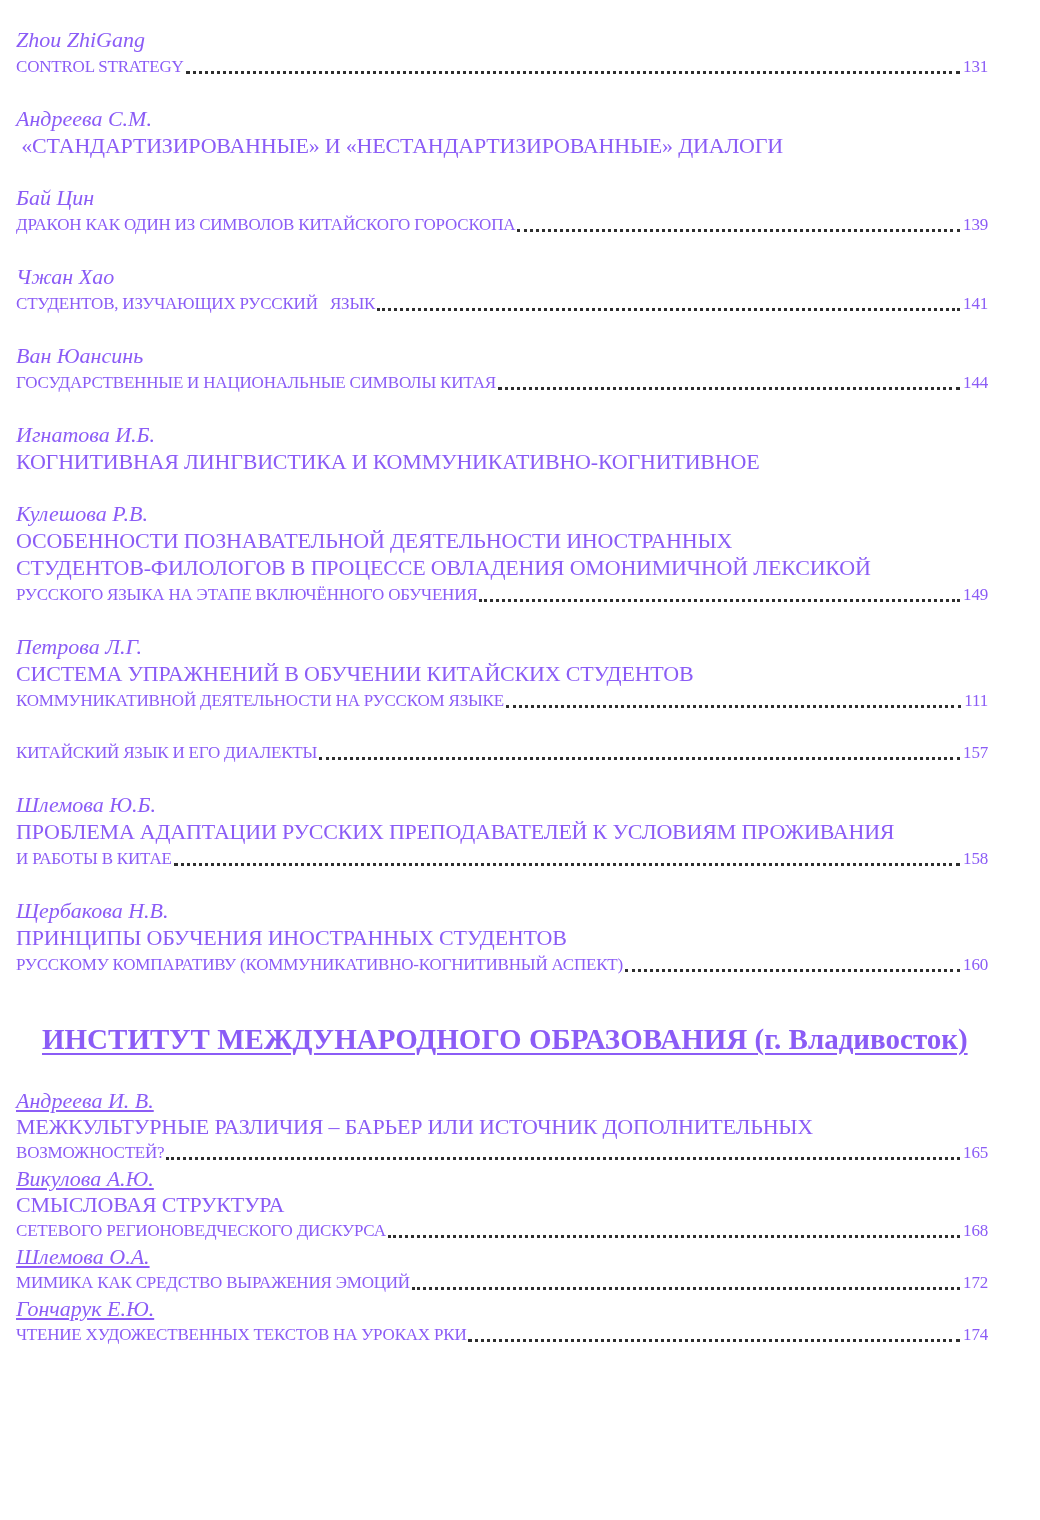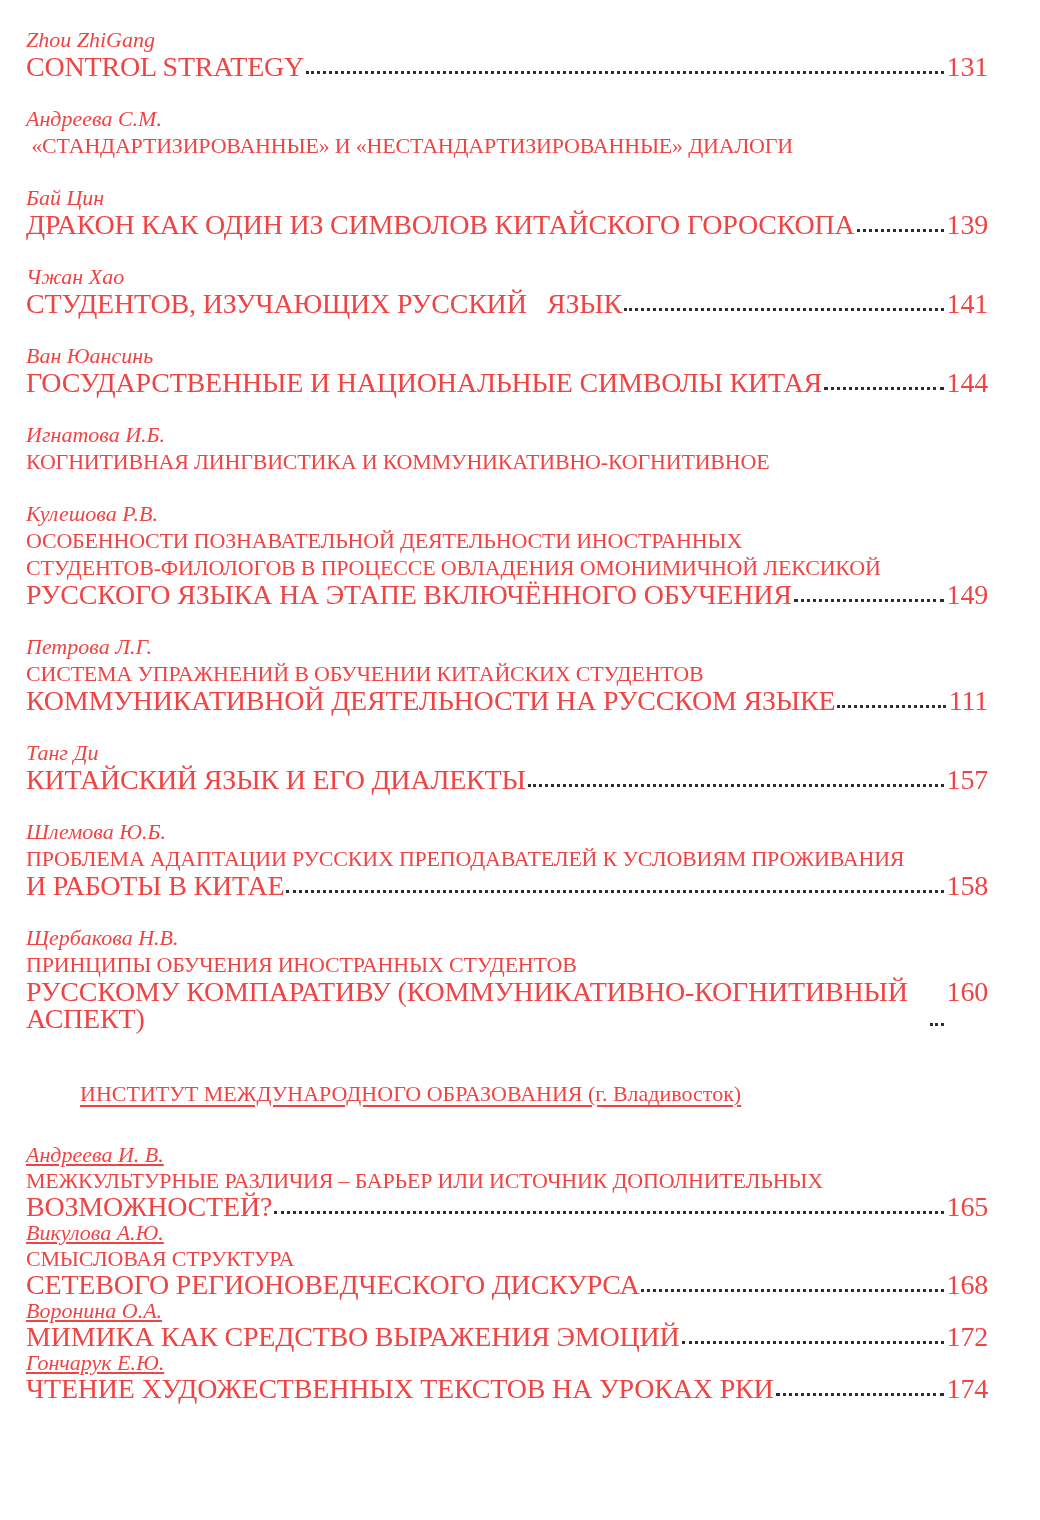--- a/index.html
+++ b/index.html
@@ -9,23 +9,23 @@
   }
   body {
     width: 1040px;
     height: 1520px;
     overflow: hidden;
   }
   .page {
     box-sizing: border-box;
     width: 1040px;
     height: 1520px;
-    padding: 26px 52px 0 26px;
+    padding: 26px 52px 0 16px;
     font-family: "Liberation Serif", "DejaVu Serif", serif;
-    color: #ef4444;
+    color: #8b5cf6;
     background: #ffffff;
   }
   .group { width: 100%; }
   .entry { page-break-inside: avoid; }
   .loose .entry { margin-bottom: 25px; }
   .tight .entry { margin-bottom: 0; }
 
   .author {
     font-style: italic;
     font-size: 22px;
@@ -38,41 +38,41 @@
     font-size: 22px;
     line-height: 27px;
     letter-spacing: -0.2px;
     white-space: pre-wrap;
   }
   .tight .tline { line-height: 26px; }
 
   .trow {
     display: flex;
     align-items: baseline;
-    font-size: 28px;
+    font-size: 17px;
     line-height: 27px;
     letter-spacing: -0.2px;
   }
   .tight .trow { line-height: 26px; }
 
   .trow .t { white-space: pre-wrap; }
   .dots {
     flex: 1;
     min-width: 14px;
     align-self: flex-end;
     border-bottom: 3px dotted #2e2e2e;
     margin: 0 3px 6px 2px;
   }
   .pg { white-space: nowrap; }
 
   .section-header {
-    margin: 48px 0 35px 54px;
-    font-size: 22px;
-    line-height: 27px;
-    font-weight: normal;
+    margin: 48px 0 35px 26px;
+    font-size: 29px;
+    line-height: 27px;
+    font-weight: bold;
   }
   .section-header .header-text {
     text-decoration: underline;
     text-underline-offset: 4px;
     text-decoration-thickness: 2px;
     white-space: pre-wrap;
   }
 </style>
 </head>
 <body>
@@ -132,21 +132,20 @@
       <div class="entry">
         <div class="author">Петрова Л.Г.</div>
         <div class="tline">СИСТЕМА УПРАЖНЕНИЙ В ОБУЧЕНИИ КИТАЙСКИХ СТУДЕНТОВ</div>
         <div class="trow">
           <span class="t">КОММУНИКАТИВНОЙ ДЕЯТЕЛЬНОСТИ НА РУССКОМ ЯЗЫКЕ</span>
           <span class="dots"></span>
           <span class="pg">111</span>
         </div>
       </div>
       <div class="entry">
-        <div class="author">Танг Ди</div>
         <div class="trow">
           <span class="t">КИТАЙСКИЙ ЯЗЫК И ЕГО ДИАЛЕКТЫ</span>
           <span class="dots"></span>
           <span class="pg">157</span>
         </div>
       </div>
       <div class="entry">
         <div class="author">Шлемова Ю.Б.</div>
         <div class="tline">ПРОБЛЕМА АДАПТАЦИИ РУССКИХ ПРЕПОДАВАТЕЛЕЙ К УСЛОВИЯМ ПРОЖИВАНИЯ</div>
         <div class="trow">
@@ -183,21 +182,21 @@
       <div class="entry">
         <div class="author">Викулова А.Ю.</div>
         <div class="tline">СМЫСЛОВАЯ СТРУКТУРА</div>
         <div class="trow">
           <span class="t">СЕТЕВОГО РЕГИОНОВЕДЧЕСКОГО ДИСКУРСА</span>
           <span class="dots"></span>
           <span class="pg">168</span>
         </div>
       </div>
       <div class="entry">
-        <div class="author">Воронина О.А.</div>
+        <div class="author">Шлемова О.А.</div>
         <div class="trow">
           <span class="t">МИМИКА КАК СРЕДСТВО ВЫРАЖЕНИЯ ЭМОЦИЙ</span>
           <span class="dots"></span>
           <span class="pg">172</span>
         </div>
       </div>
       <div class="entry">
         <div class="author">Гончарук Е.Ю.</div>
         <div class="trow">
           <span class="t">ЧТЕНИЕ ХУДОЖЕСТВЕННЫХ ТЕКСТОВ НА УРОКАХ РКИ</span>

